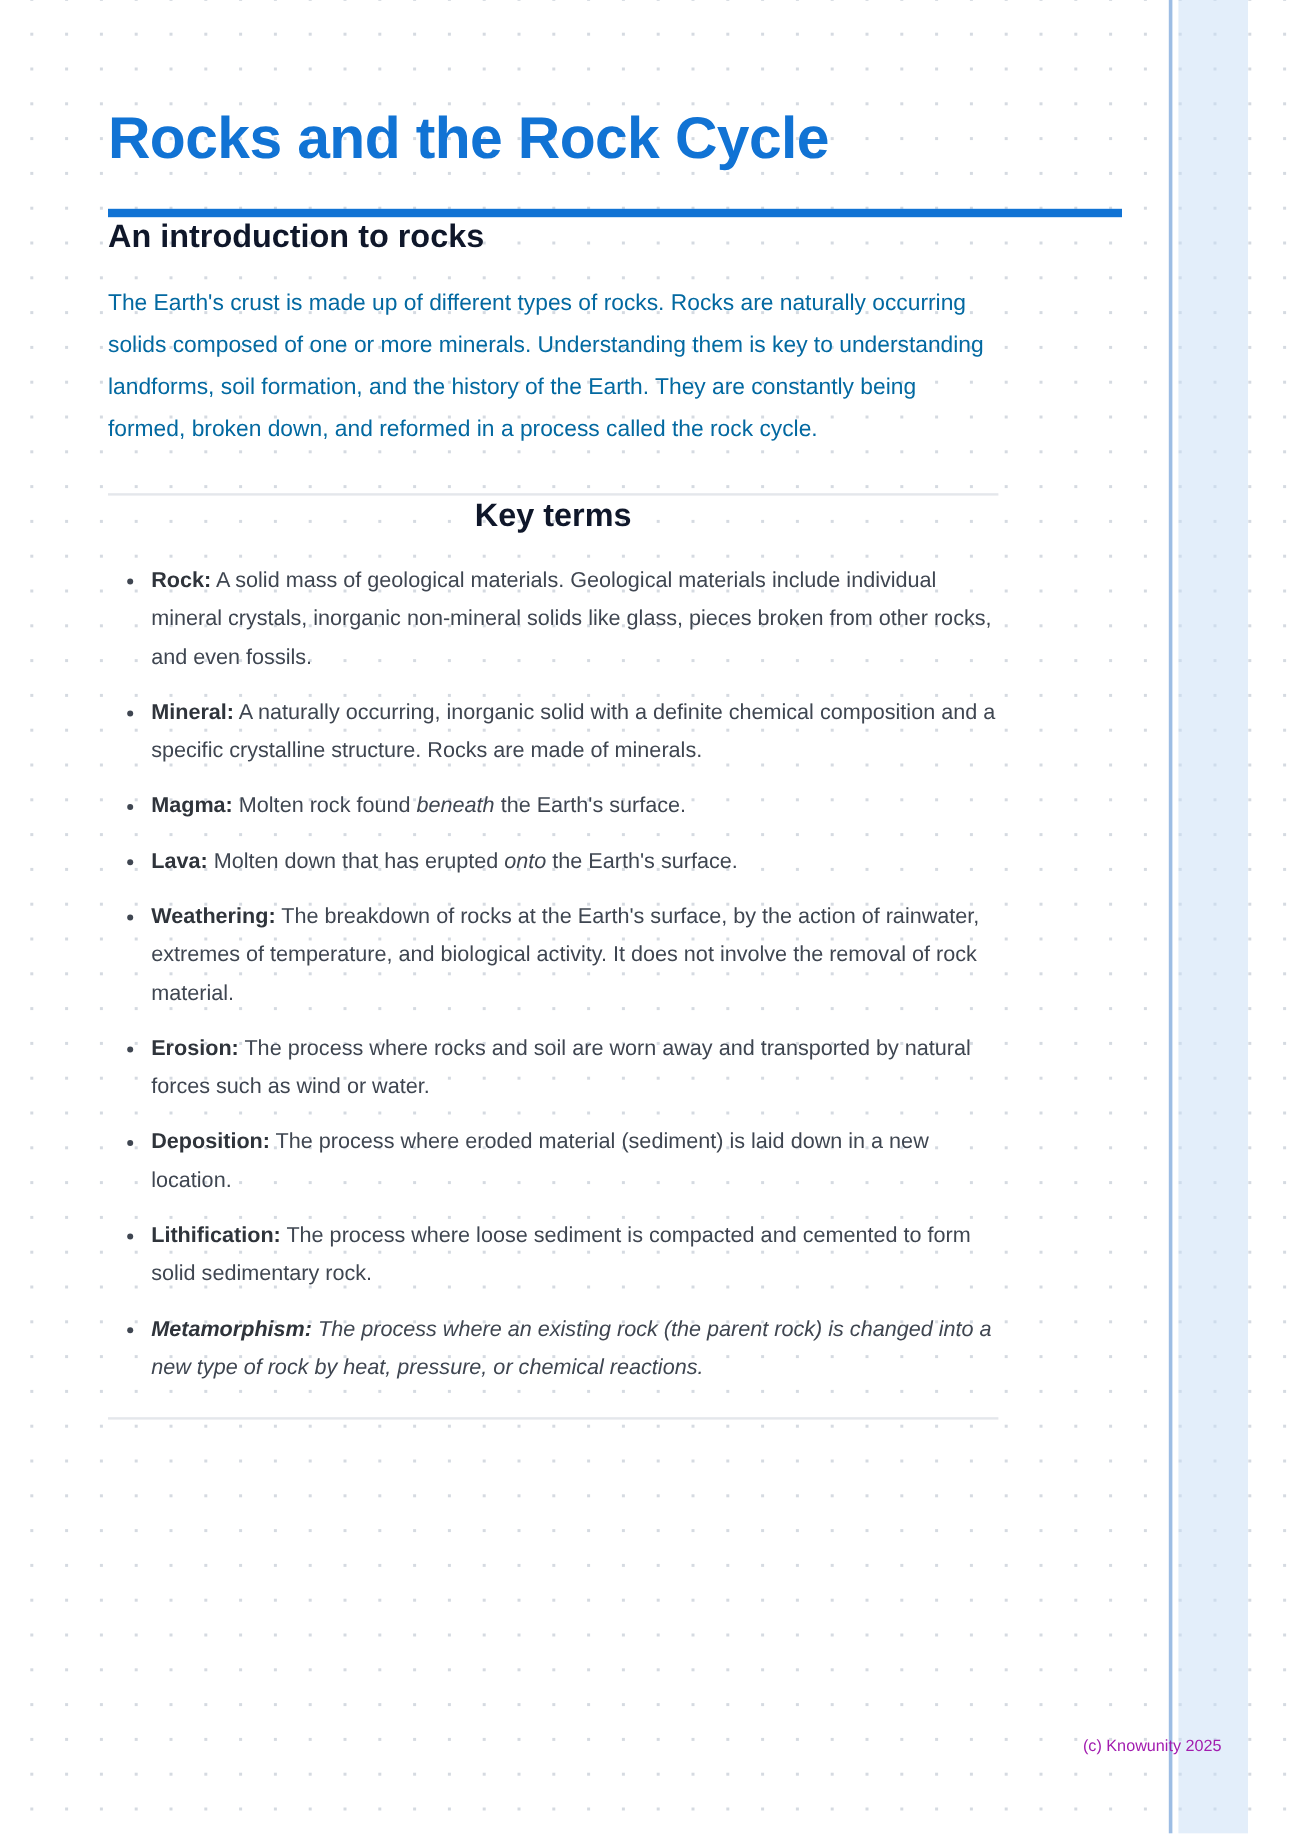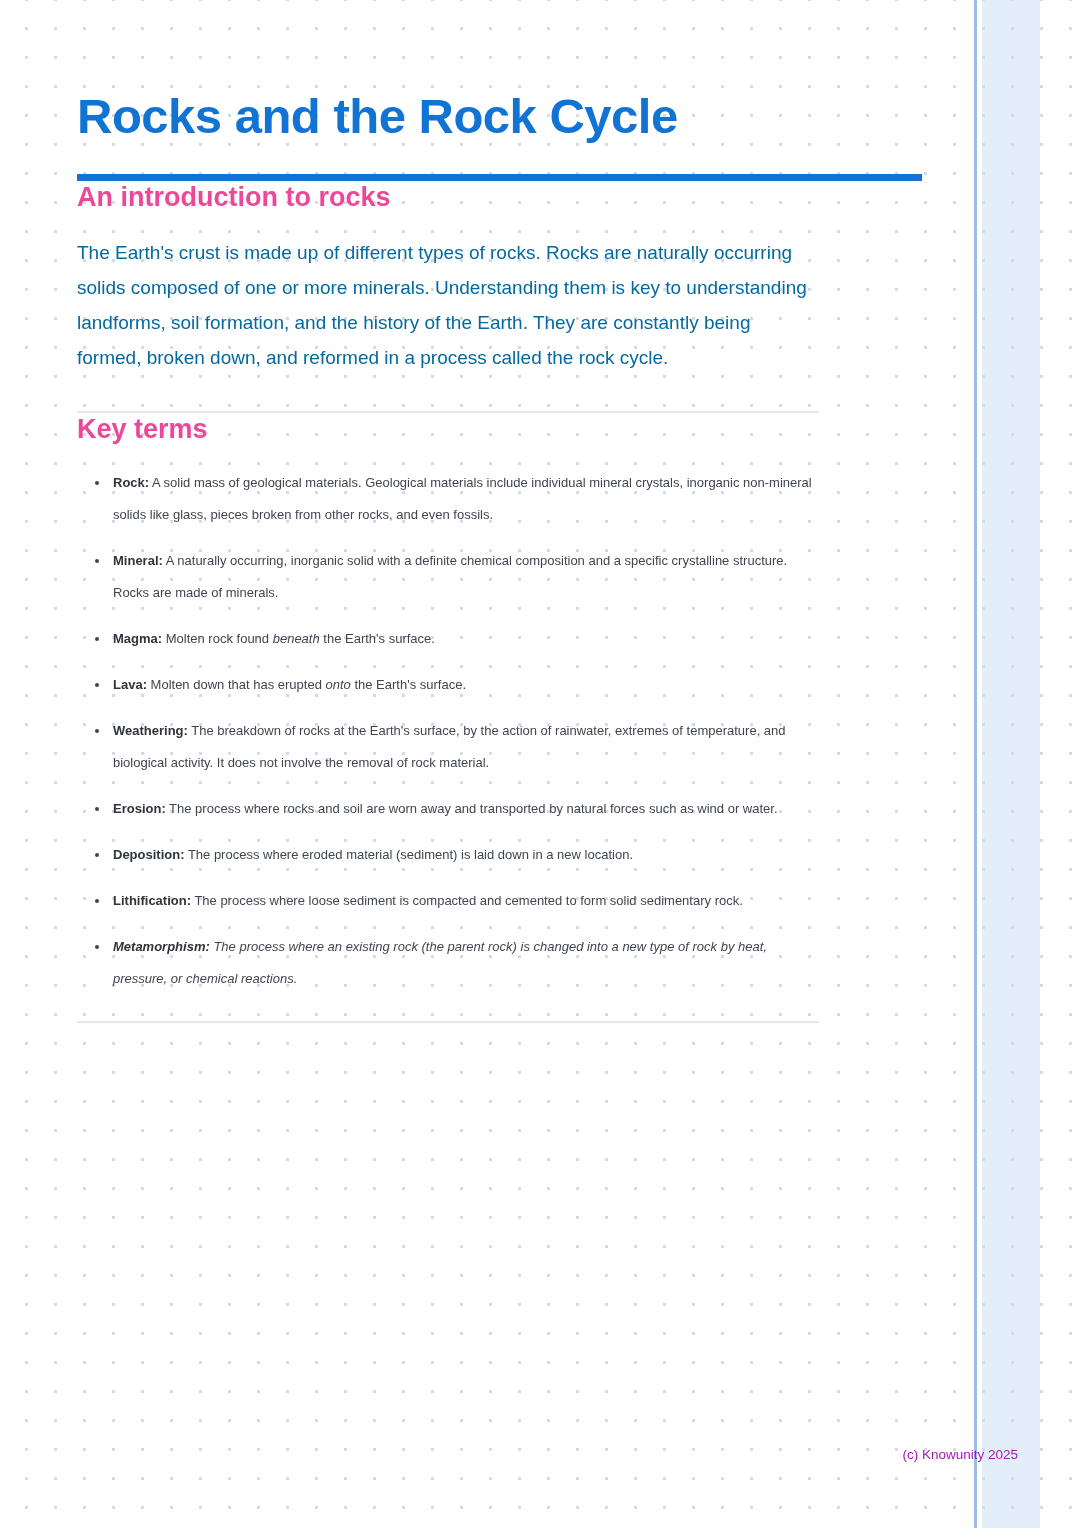--- a/index.html
+++ b/index.html
@@ -29,21 +29,21 @@
     position: absolute;
     top: 0;
     right: 103px;
     width: 3px;
     height: 100%;
     background: #9dbde4;
   }
 
   .content {
     position: absolute;
-    left: 77px;
+    left: 90px;
     top: 88px;
     width: 742px;
   }
 
   h1.page-title {
     margin: 0;
     font-size: 49px;
     line-height: 56px;
     font-weight: 700;
     letter-spacing: -0.5px;
@@ -55,24 +55,24 @@
     height: 7px;
     background: #1173d4;
     margin-top: 30px;
   }
 
   h2.section-heading {
     margin: 0;
     font-size: 27px;
     line-height: 32px;
     font-weight: 700;
-    color: #ec4899;
+    color: #0f172a;
   }
   .h2-intro   { margin-top: 52px; }
-  .h2-terms   { margin-top: 36px; }
+  .h2-terms   { margin-top: 36px; text-align: center; }
   .h2-types   { margin-top: 34px; }
 
   p.body-text {
     margin: 22px 0 0 0;
     font-size: 19px;
     line-height: 35px;
     color: #0369a1;
   }
 
   .divider {
@@ -83,21 +83,21 @@
   .divider-1 { margin-top: 36px; }
   .divider-2 { margin-top: 26px; }
 
   ul.terms-list {
     margin: 22px 0 0 0;
     padding: 0 0 0 33px;
     list-style: disc outside;
   }
   ul.terms-list li {
     padding-left: 3px;
-    font-size: 13px;
+    font-size: 18px;
     line-height: 32px;
     color: #3f4651;
     margin-bottom: 14px;
   }
   ul.terms-list li:last-child { margin-bottom: 0; font-style: italic; }
 
   .term-label {
     font-weight: 700;
     color: #2f343b;
   }

